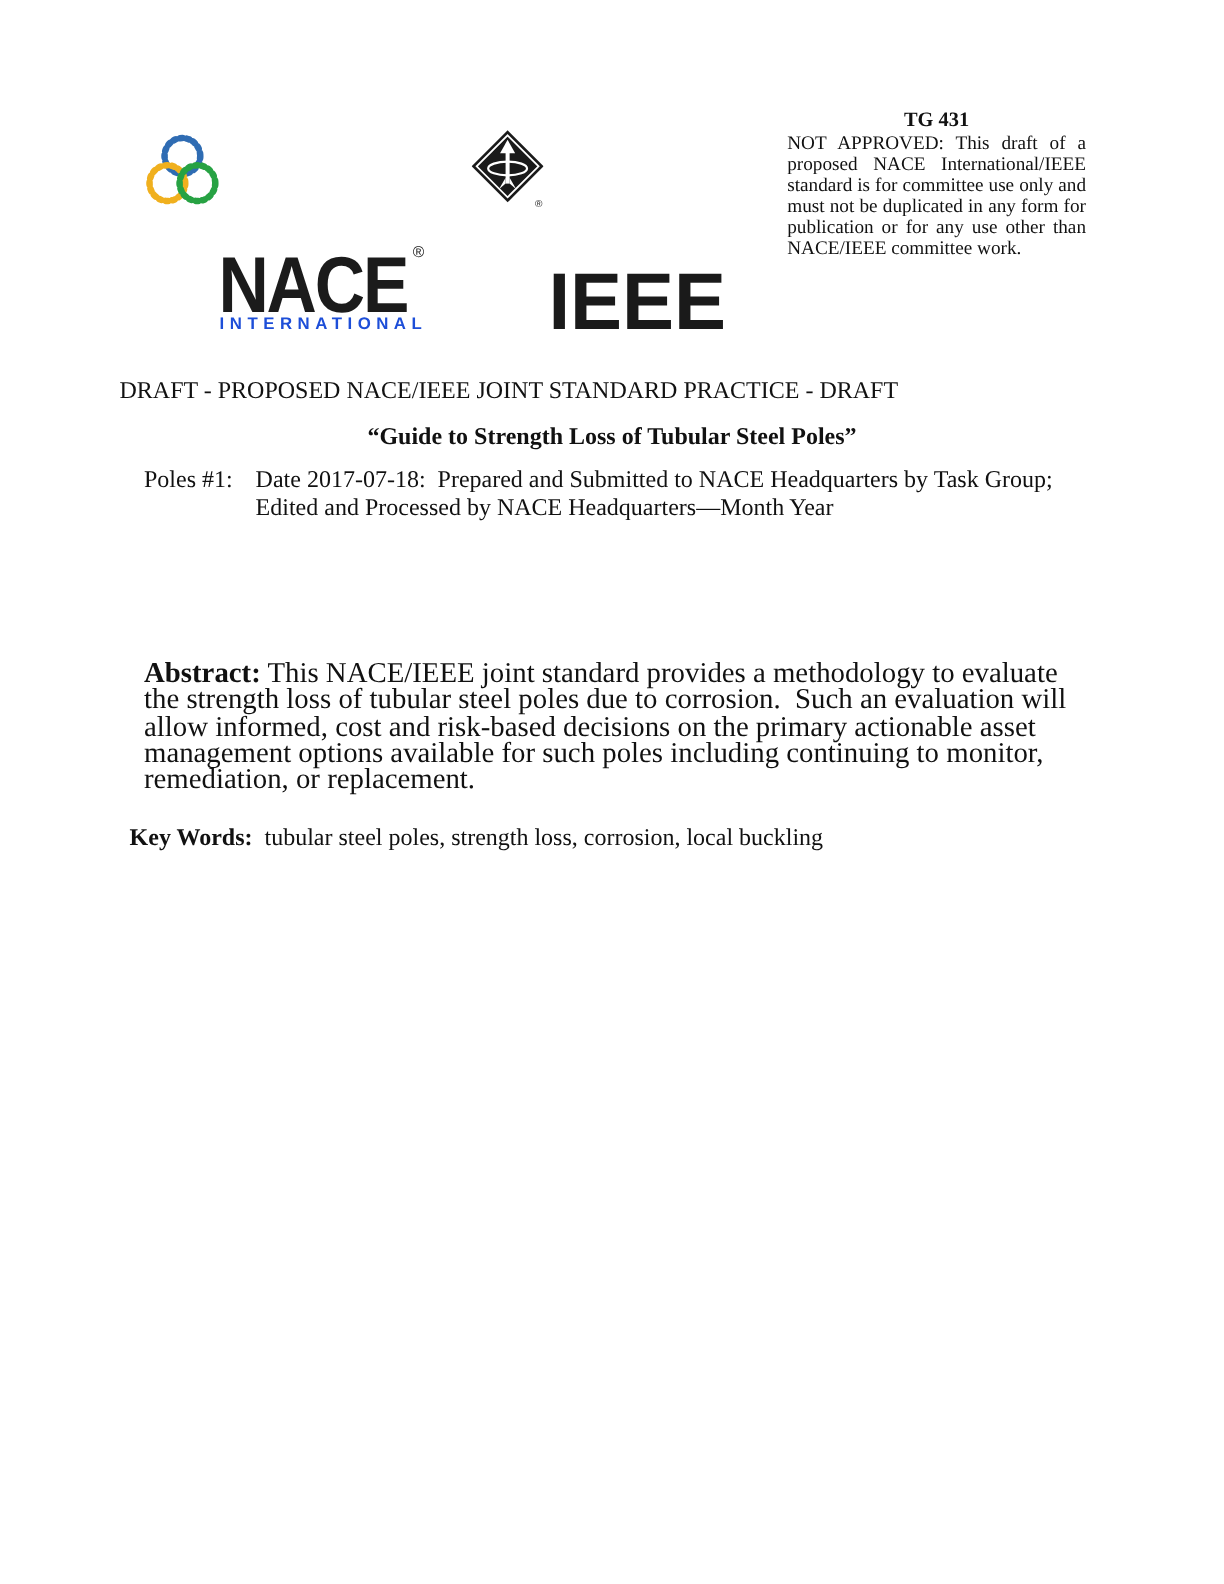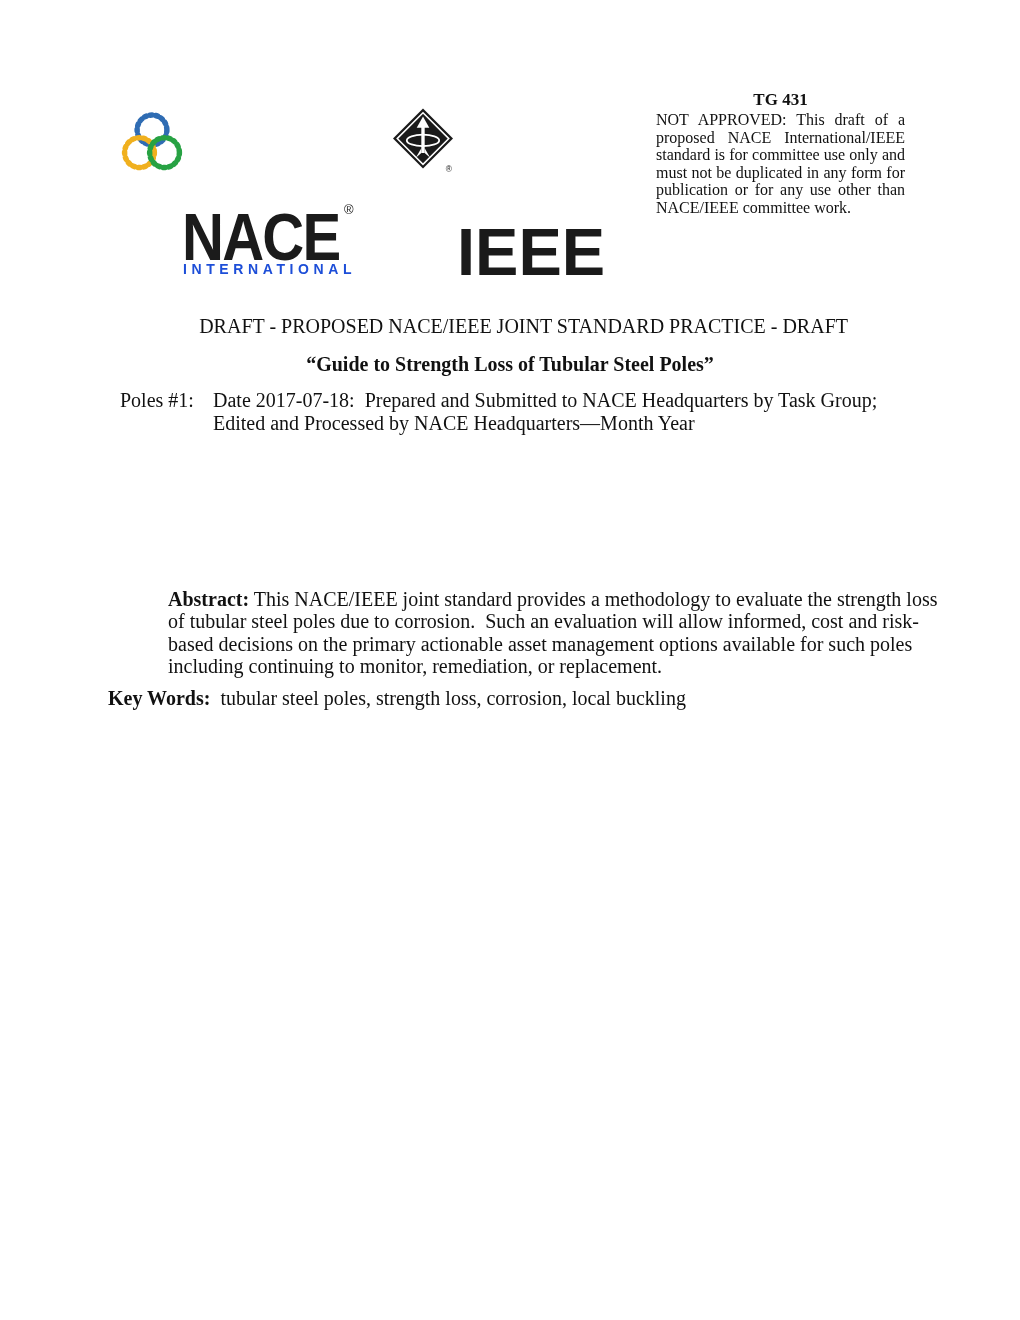--- a/index.html
+++ b/index.html
@@ -113,21 +113,21 @@
     line-height: 17.5px;
     text-align: justify;
   }
 
   
   .doc-heading {
     position: absolute;
     left: 0;
     top: 314px;
     width: 848px;
-    text-align: right;
+    text-align: center;
     font-size: 20px;
     line-height: 24px;
   }
   .doc-subheading {
     position: absolute;
     left: 0;
     top: 352px;
     width: 1020px;
     text-align: center;
     font-size: 20px;
@@ -151,25 +151,24 @@
   }
   .draft-text {
     flex: 1 1 auto;
     white-space: pre-wrap;
   }
 
   
   .abstract {
     position: absolute;
     left: 120px;
-    top: 588px;
+    top: 550px;
     width: 782px;
-    font-size: 20px;
+    font-size: 24px;
     line-height: 22.3px;
-    margin-left: 48px;
   }
   .keywords {
     position: absolute;
     left: 108px;
     top: 687px;
     width: 782px;
     font-size: 20px;
     line-height: 22.3px;
   }
   .bold-label { font-weight: 700; }

